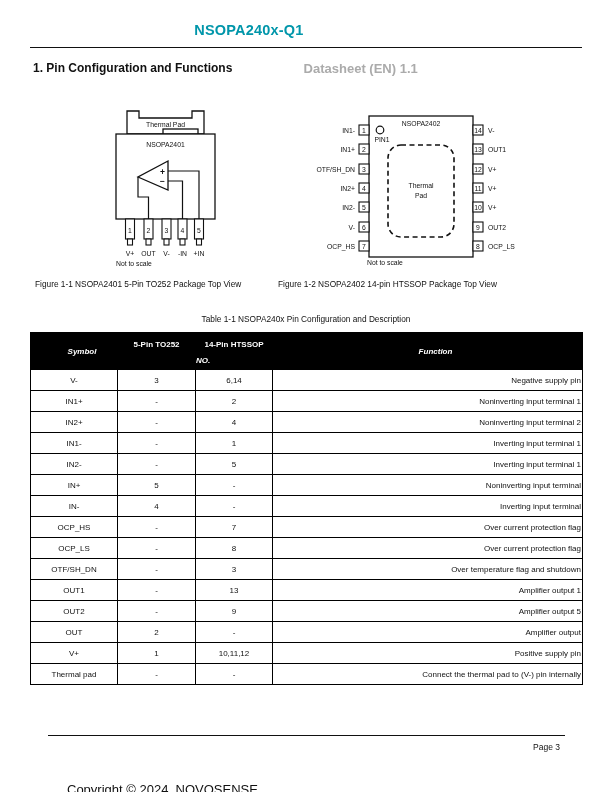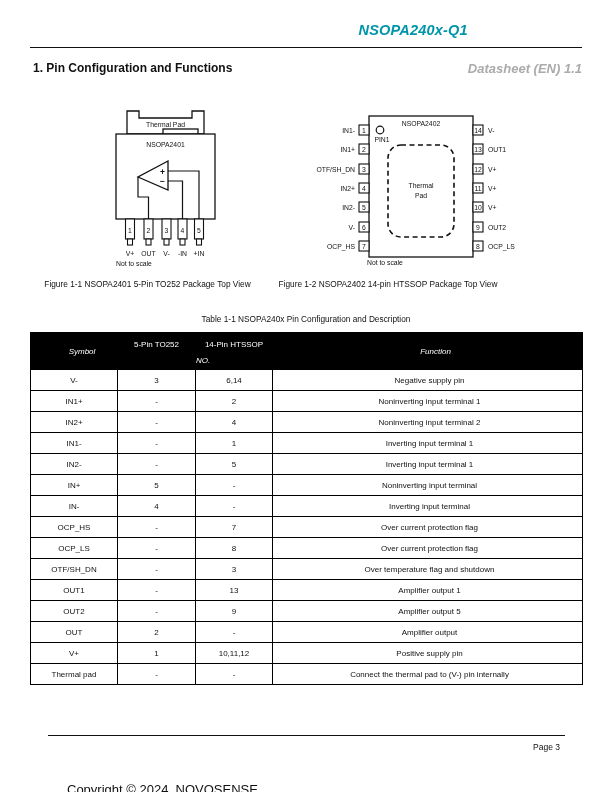--- a/index.html
+++ b/index.html
@@ -2,51 +2,51 @@
 <html><head>
 <meta charset="utf-8">
 <style>
   html,body { margin:0; padding:0; background:#fff; }
   .page {
     position:relative; width:612px; height:792px; background:#fff;
     font-family:"Liberation Sans", sans-serif; color:#1a1a1a; overflow:hidden;
   }
   
   .hdr { position:absolute; left:30px; top:22px; width:552px; height:25px;
-         border-bottom:1.6px solid #111; display:flex; justify-content:flex-end; align-items:flex-start;font-style:italic; }
+         border-bottom:1.6px solid #111; display:flex; justify-content:center; align-items:flex-start; }
   .hdr-title { font-size:14.5px; font-weight:bold; color:#0096AA; letter-spacing:0.2px; }
   .hdr-doc   { font-size:13px;  font-weight:bold; color:#ABABAB;margin-top:39px; }
   .section-title { position:absolute; left:33px; top:61px; font-size:12px; font-weight:bold; color:#111; }
   
   .fig { position:absolute; top:103px; }
   .fig1 { left:95px; }
   .fig2 { left:310px; }
   .fig .ln   { fill:none; stroke:#111; stroke-width:1.2; }
   .fig .shp  { fill:#fff; stroke:#111; stroke-width:1.3; }
   .fig .pin  { fill:#fff; stroke:#111; stroke-width:1.1; }
   .fig .dash { fill:none; stroke:#111; stroke-width:1.6; stroke-dasharray:5 3.5; }
   .fig text  { font-family:"Liberation Sans", sans-serif; font-size:6.8px; fill:#111; }
   .fig text.mid { text-anchor:middle; }
   .fig text.end { text-anchor:end; }
   .fig text.pm  { font-size:8.5px; font-weight:bold; }
-  .cap { position:absolute; top:279px; font-size:8.3px; color:#111; text-align:center; }
+  .cap { position:absolute; top:279px; font-size:8.3px; color:#111; }
   .cap1 { left:35px;  width:225px; }
   .cap2 { left:278px; width:220px; }
   .tcap { position:absolute; top:314px; left:30px; width:552px; text-align:center; font-size:8.3px; color:#111; }
   
   .pin-table { position:absolute; left:30px; top:332px; width:552px;
                border-collapse:collapse; table-layout:fixed; border:1.6px solid #000; }
   .pin-table th, .pin-table td { border:1px solid #000; font-size:8px; vertical-align:middle; overflow:hidden; }
-  .pin-table thead th { background:#000; color:#fff; font-weight:normal; border-color:#000; padding:0; text-align:center; }
+  .pin-table thead th { background:#000; color:#fff; font-weight:bold; border-color:#000; padding:0; text-align:center; }
   .pin-table thead tr:first-child th { height:22px; vertical-align:middle; }
   .pin-table thead tr:last-child  th { height:13px; vertical-align:top; }
   .pin-table th.it { font-style:italic;padding-left:16px; }
   .pin-table td { height:18px; color:#111; }
   .pin-table td.c  { text-align:center; }
-  .pin-table td.fn { text-align:center; padding-left:5px; }
+  .pin-table td.fn { text-align:right; padding-left:5px; }
   
   .footer-rule { position:absolute; left:48px; top:735px; width:517px; border-top:1.3px solid #111; }
   .footer-copy { position:absolute; left:67px; top:782px; font-size:13px; color:#111; }
   .footer-page { position:absolute; right:52px; top:742px; font-size:8.5px; color:#111; }
 </style>
 </head>
 <body>
 
 <div class="page">
 

